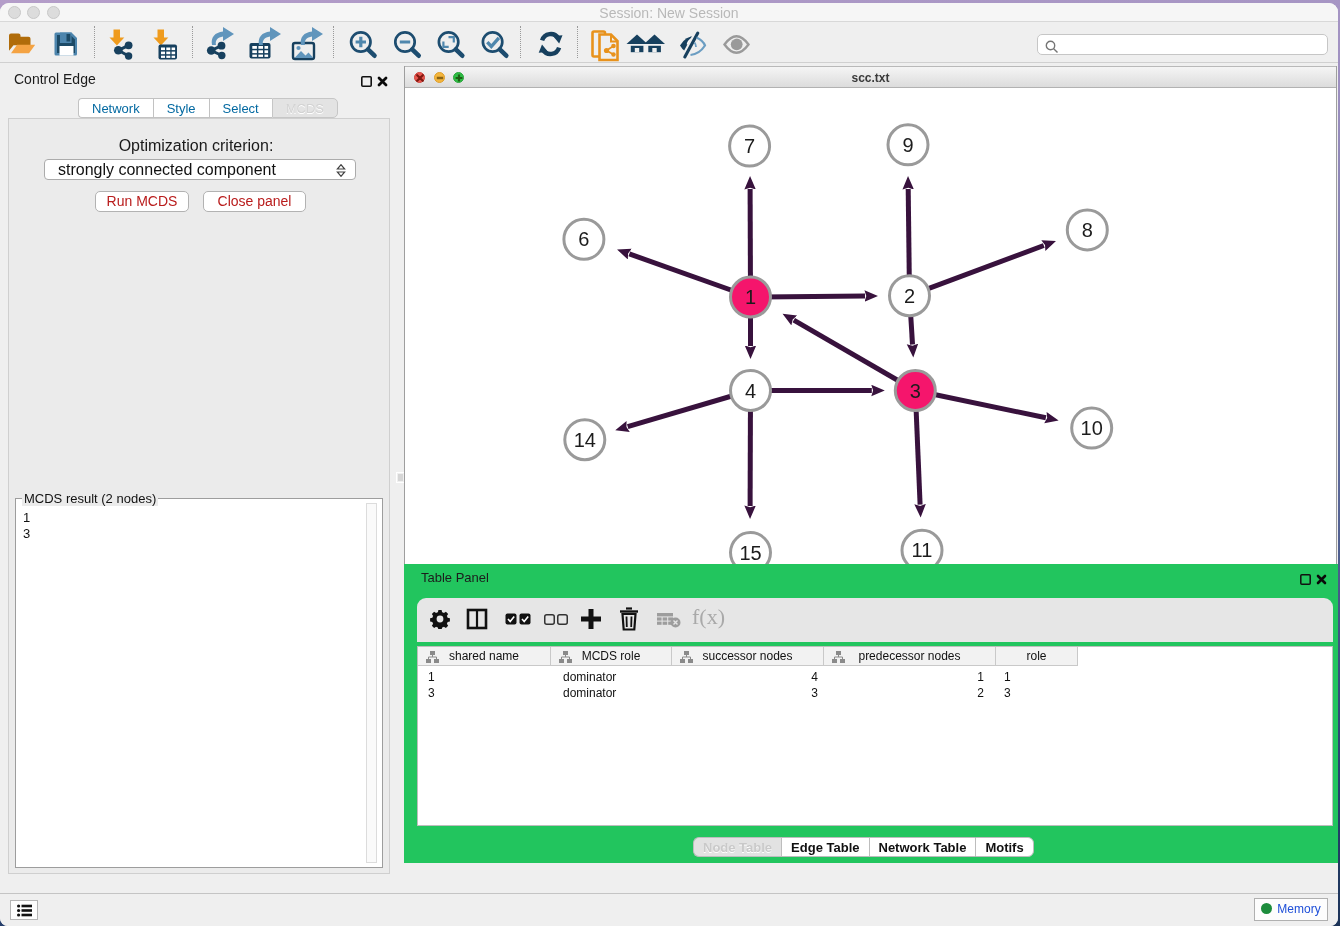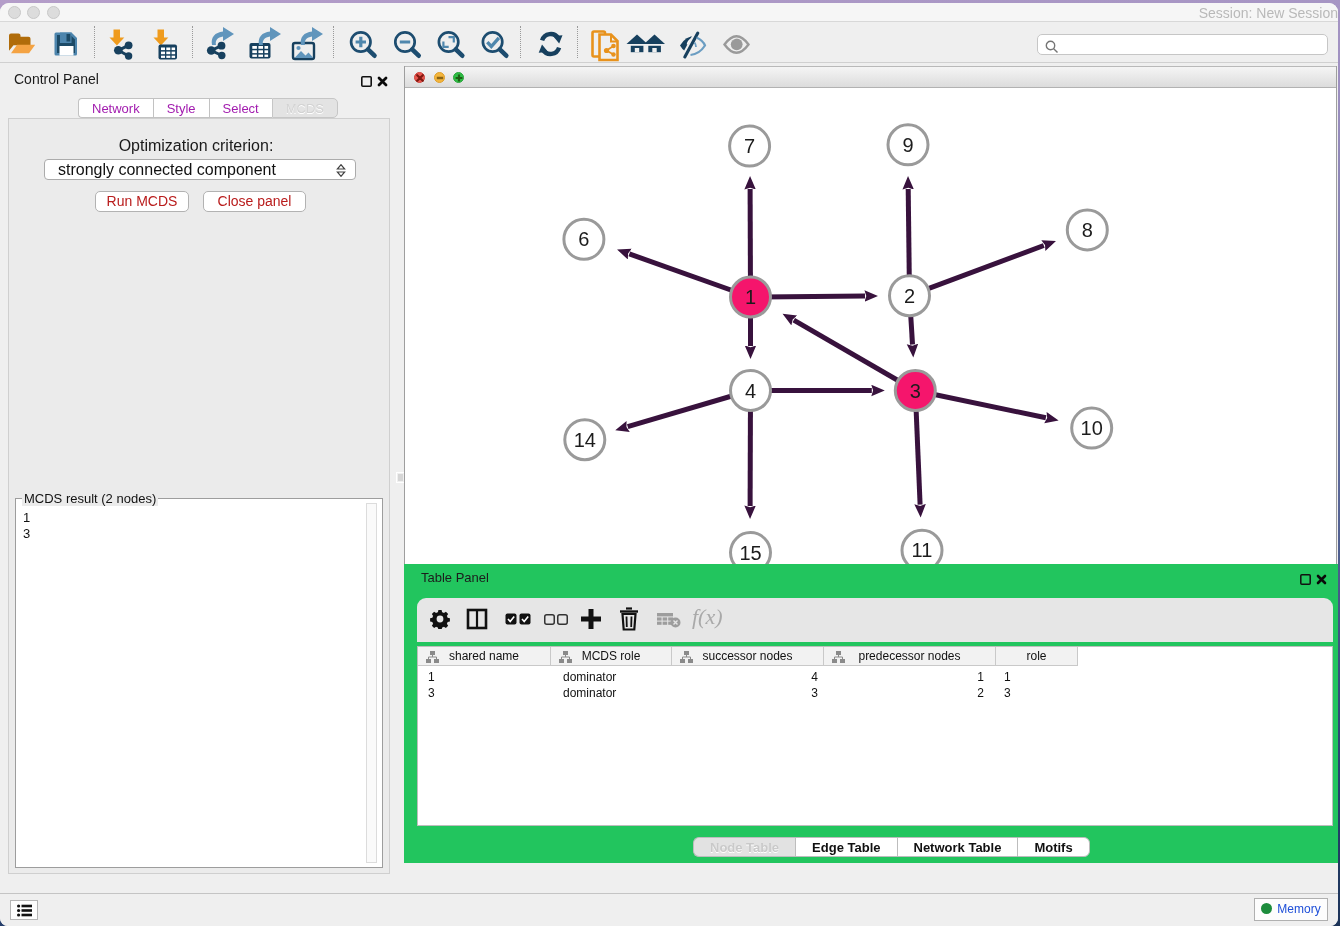--- a/index.html
+++ b/index.html
@@ -2,31 +2,31 @@
 <html><head>
 <meta charset="utf-8">
 <style>
 * { margin:0; padding:0; box-sizing:border-box; }
 html,body { width:1340px; height:926px; overflow:hidden; }
 body { font-family:"Liberation Sans", sans-serif; background:linear-gradient(175deg,#b49dc9 0%,#9c8fc0 20%,#5f6a9d 55%,#2a4372 85%,#1c3358 100%); position:relative; }
 #win { position:absolute; left:0; top:3px; width:1338px; height:923px; background:#efefef; border-radius:9px 9px 8px 8px; overflow:hidden; }
 
 #titlebar { position:absolute; left:0; top:0; width:100%; height:19px; background:#f6f6f6; border-bottom:1px solid #d8d8d8; }
 .tl { position:absolute; top:3px; width:13px; height:13px; border-radius:50%; background:#dcdcdc; border:1px solid #c8c8c8; }
-#wtitle { position:absolute; top:2px; width:100%; text-align:right; font-size:14px; color:#b9b9b9; }
+#wtitle { position:absolute; top:2px; width:100%; text-align:center; font-size:14px; color:#b9b9b9; }
 
 #toolbar { position:absolute; left:0; top:19px; width:100%; height:41px; background:#efefef; border-bottom:1px solid #d0d0d0; }
 .tsep { position:absolute; top:4px; height:32px; width:0; border-left:1px dotted #9a9a9a; }
 #search { position:absolute; left:1037px; top:12px; width:291px; height:21px; background:#fff; border:1px solid #c6c6c6; border-radius:5px; }
 
 #cpanel { position:absolute; left:0; top:60px; width:392px; height:830px; background:#efefef; }
 #cpTitle { position:absolute; left:14px; top:8px; font-size:14px; color:#1c1c1c; }
 #cpBody { position:absolute; left:8px; top:55px; width:382px; height:756px; background:#ebebeb; border:1px solid #cfcfcf; }
 .tabrow { position:absolute; top:35px; left:78px; height:20px; display:flex; }
-.tab { height:20px; border:1px solid #c2c2c2; border-right:none; background:#fff; font-size:13px; color:#a21caf; display:flex; align-items:center; justify-content:center; padding:0 13px; }
+.tab { height:20px; border:1px solid #c2c2c2; border-right:none; background:#fff; font-size:13px; color:#0369a1; display:flex; align-items:center; justify-content:center; padding:0 13px; }
 .tab:first-child { border-radius:4px 0 0 4px; }
 .tab.sel { background:#e3e3e3; border:1px solid #c6c6c6; border-radius:0 5px 5px 0; color:#d2d2d2; text-shadow:0 1px 0 #fff; }
 #optlabel { position:absolute; top:74px; width:392px; text-align:center; font-size:16px; color:#1a1a1a; }
 #combo { position:absolute; left:44px; top:96px; width:312px; height:21px; background:#fff; border:1px solid #ababab; border-radius:4px; font-size:16px; color:#111; line-height:19px; padding-left:13px; }
 .btn { position:absolute; top:128px; height:21px; background:#fff; border:1px solid #b2b2b2; border-radius:5px; font-size:14px; color:#b91c1c; text-align:center; line-height:19px; }
 #fieldset { position:absolute; left:15px; top:435px; width:368px; height:370px; border:1px solid #9d9d9d; background:#fff; }
 #fsLegend { position:absolute; left:6px; top:-8px; background:#ebebeb; font-size:13px; color:#111; padding:0 2px; }
 
 #vsplit { position:absolute; left:392px; top:60px; width:12px; height:830px; background:#efefef; }
 
@@ -36,21 +36,21 @@
 #nettitleTxt { position:absolute; top:4px; width:100%; text-align:center; font-size:12px; font-weight:bold; color:#3a3a3a; }
 
 #tpanel { position:absolute; left:404px; top:561px; width:934px; height:299px; background:#22c55e; }
 #tpTitle { position:absolute; left:17px; top:6px; font-size:13px; color:#1c1c1c; }
 #tptoolbar { position:absolute; left:13px; top:34px; width:916px; height:44px; background:#e6e6e6; border-radius:9px 9px 0 0; }
 #ttable { position:absolute; left:13px; top:82px; width:916px; height:180px; background:#fff; border:1px solid #bdbdbd; }
 .th { position:absolute; top:0; height:19px; background:#f2f2f2; border-right:1px solid #c9c9c9; border-bottom:1px solid #c9c9c9; font-size:12px; color:#111; text-align:center; line-height:19px; }
 .thicon { position:absolute; left:8px; top:4px; }
 .td { position:absolute; font-size:12px; color:#111; height:16px; line-height:16px; }
 #btabs { position:absolute; left:289px; top:273px;  height:21px; display:flex; }
-.btab { height:20px; border:1px solid #bdbdbd; border-right:none; background:#fff; font-size:13px; font-weight:bold; color:#111; display:flex; align-items:center; padding:0 16px; }
+.btab { height:20px; border:1px solid #bdbdbd; border-right:none; background:#fff; font-size:13px; font-weight:bold; color:#111; display:flex; align-items:center; padding:0 9px; }
 
 #statusbar { position:absolute; left:0; top:890px; width:1338px; height:33px; background:#efefef; border-top:1px solid #c4c4c4; }
 #listbtn { position:absolute; left:10px; top:6px; width:28px; height:20px; background:#fdfdfd; border:1px solid #b5b5b5; }
 #membtn { position:absolute; left:1254px; top:4px; width:74px; height:23px; background:#fdfdfd; border:1px solid #b0b0b0; font-size:12px; color:#1d4ed8; text-align:center; line-height:21px; }
 </style>
 </head>
 <body>
 <div id="win">
   <div id="titlebar">
     <div class="tl" style="left:8px"></div>
@@ -201,21 +201,21 @@
       <path d="M731.8 42 a6 6 0 0 1 6 -3.4 a7 7 0 0 0 -6 3.4 z" fill="#fff"></path>
     </svg>
     <div id="search">
       <svg width="16" height="16" viewBox="0 0 16 16" style="position:absolute;left:6px;top:4px">
         <circle cx="6.5" cy="6.5" r="4.2" fill="none" stroke="#757575" stroke-width="1.4"></circle>
         <line x1="9.7" y1="9.7" x2="13.5" y2="13.5" stroke="#757575" stroke-width="1.4"></line>
       </svg>
     </div>
   </div>
   <div id="cpanel">
-    <div id="cpTitle">Control Panel</div>
+    <div id="cpTitle">Control Edge</div>
     <svg style="position:absolute;left:361px;top:13px" width="11" height="11" viewBox="0 0 11 11">
         <rect x="0.8" y="0.8" width="9.4" height="9.4" rx="1" fill="none" stroke="#111" stroke-width="1.6"></rect>
       </svg>
     <svg style="position:absolute;left:377px;top:13px" width="11" height="11" viewBox="0 0 11 11">
         <path d="M2 2 L9 9 M9 2 L2 9" stroke="#0a0a0a" stroke-width="2.8" stroke-linecap="round"></path>
       </svg>
     <div class="tabrow">
       <div class="tab">Network</div>
       <div class="tab">Style</div>
       <div class="tab">Select</div>
@@ -248,20 +248,21 @@
       <div class="tlc" style="left:48px; background:#2ebd44; border:1px solid #28a53a;"></div>
       <svg style="position:absolute;left:11px;top:7px" width="8" height="8" viewBox="0 0 8 8">
           <path d="M1.2 1.2 L6.8 6.8 M6.8 1.2 L1.2 6.8" stroke="#7e1810" stroke-width="2.1" stroke-linecap="round"></path>
         </svg>
       <svg style="position:absolute;left:31px;top:7px" width="8" height="8" viewBox="0 0 8 8">
           <path d="M0.8 4 h6.4" stroke="#8a6414" stroke-width="2.3"></path>
         </svg>
       <svg style="position:absolute;left:50px;top:7px" width="8" height="8" viewBox="0 0 8 8">
           <path d="M4 0.6 v6.8 M0.6 4 h6.8" stroke="#1e5f14" stroke-width="2.2"></path>
         </svg>
+      <div id="nettitleTxt">scc.txt</div>
     </div>
     <svg id="graph" width="931" height="502" viewBox="0 0 931 502" style="position:absolute; left:0; top:22px;">
       <defs>
         <marker id="ah" markerWidth="15" markerHeight="13" refX="0.5" refY="5.75" orient="auto" markerUnits="userSpaceOnUse">
           <path d="M0,0 L13.5,5.75 L0,11.5 L1.8,5.75 z" fill="#38123d"></path>
         </marker>
       </defs>
       <g stroke="#38123d" stroke-width="5" marker-end="url(#ah)">
         <line x1="345.5" y1="209" x2="345.1" y2="101.0"></line>
         <line x1="345.5" y1="209" x2="224.3" y2="165.9"></line>
@@ -358,21 +359,21 @@
             <rect x="5.6" y="5.4" width="4.6" height="3.2"></rect>
             <rect x="11.2" y="5.4" width="4.8" height="3.2"></rect>
           <rect x="0" y="9.6" width="4.6" height="3.2"></rect>
             <rect x="5.6" y="9.6" width="4.6" height="3.2"></rect>
             <rect x="11.2" y="9.6" width="4.8" height="3.2"></rect>
           <circle cx="18.5" cy="10.5" r="5"></circle>
         </g>
         <path d="M16.5 8.5 l4 4 M20.5 8.5 l-4 4" stroke="#e6e6e6" stroke-width="1.4"></path>
       </svg>
 
-      <div style="position:absolute;left:275px;top:6px;font-family:'Liberation Serif',serif;font-style:italic;font-size:22px;color:#a9a9a9;">f(x)</div>
+      <div style="position:absolute;left:275px;top:6px;font-family:'Liberation Serif',serif;font-size:22px;color:#a9a9a9;">f(x)</div>
     </div>
     <div id="ttable">
       <div class="th" style="left:0px; width:133px"><svg class="thicon" width="13" height="12" viewBox="0 0 13 12">
             <g fill="#8a8a8a">
               <rect x="4" y="0" width="5" height="4"></rect>
               <rect x="0" y="8" width="5" height="4"></rect>
               <rect x="8" y="8" width="5" height="4"></rect>
             </g>
             <path d="M6.5 4 v2 M2.5 8 v-2 h8 v2" stroke="#8a8a8a" stroke-width="1" fill="none"></path>
           </svg>shared name</div>

